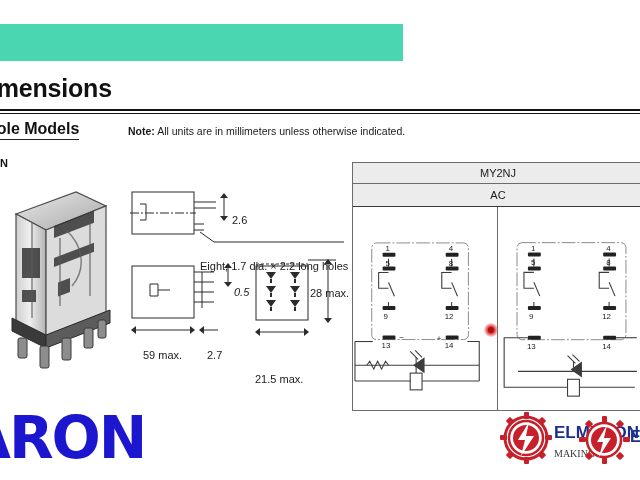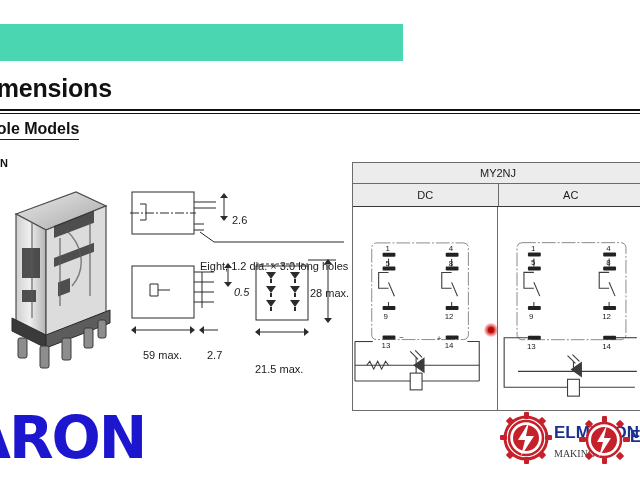--- a/index.html
+++ b/index.html
@@ -76,20 +76,23 @@
 
 <div id="page">
 
   <div id="banner"></div>
 
   <div id="h-dimensions">imensions</div>
   <div id="rule-top"></div>
   <div id="rule-top2"></div>
 
   <div id="h-pole">Pole Models</div>
+  <div id="note">
+    <b>Note:</b><span> All units are in millimeters unless otherwise indicated.</span>
+  </div>
 
   <div id="model-label">2N</div>
 
   <svg id="photo" viewBox="0 0 112 188">
     <defs>
       <linearGradient id="gbody" x1="0" y1="0" x2="1" y2="0">
         <stop offset="0" stop-color="#cfcfcf"></stop>
           <stop offset=".45" stop-color="#efefef"></stop>
         <stop offset="1" stop-color="#b4b4b4"></stop>
       </linearGradient>
@@ -199,31 +202,30 @@
           <path d="M4 7 h2 v4 h-2 z"></path>
       </g>
       <g transform="translate(162,120)">
         <path d="M0 0 h10 l-5 7 z"></path>
           <path d="M4 7 h2 v4 h-2 z"></path>
       </g>
     </g>
   </svg>
 
   <div class="dimtxt" style="left:232px;top:190px;">2.6</div>
-  <div class="dimtxt" style="left:200px;top:236px;">Eight, 1.2 dia. × 3.0 long holes</div>
+  <div class="dimtxt" style="left:200px;top:236px;">Eight, 1.7 dia. × 2.2 long holes</div>
   <div class="dimtxt" style="left:234px;top:262px;font-style:italic;">0.5</div>
   <div class="dimtxt" style="left:310px;top:263px;">28 max.</div>
   <div class="dimtxt" style="left:143px;top:325px;">59 max.</div>
   <div class="dimtxt" style="left:207px;top:325px;">2.7</div>
-  <div class="dimtxt" style="left:255px;top:339px;">21.5 max.</div>
+  <div class="dimtxt" style="left:255px;top:349px;">21.5 max.</div>
 
   <div id="table">
     <div id="th-model">MY2NJ</div>
     <div id="th-row">
-      <div id="th-dc">DC</div>
       <div id="th-ac">AC</div>
     </div>
 
     <div id="body-row">
 
       <div id="cell-dc">
         <svg class="sch" viewBox="0 0 146 205">
           <g stroke="#8a8a8a" fill="none" stroke-width="1" stroke-dasharray="14 2 2 2">
             <path d="M24 36 h88 a5 5 0 0 1 5 5 v88 a5 5 0 0 1 -5 5 h-88 a5 5 0 0 1 -5 -5 v-88 a5 5 0 0 1 5 -5 z"></path>
           </g>

